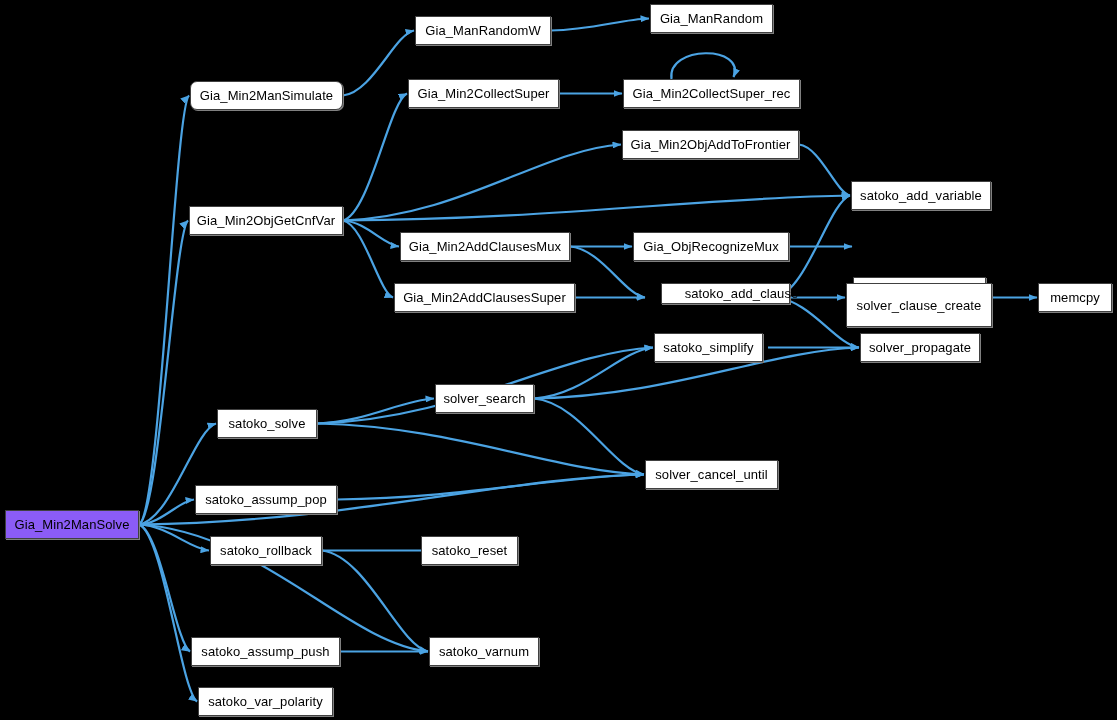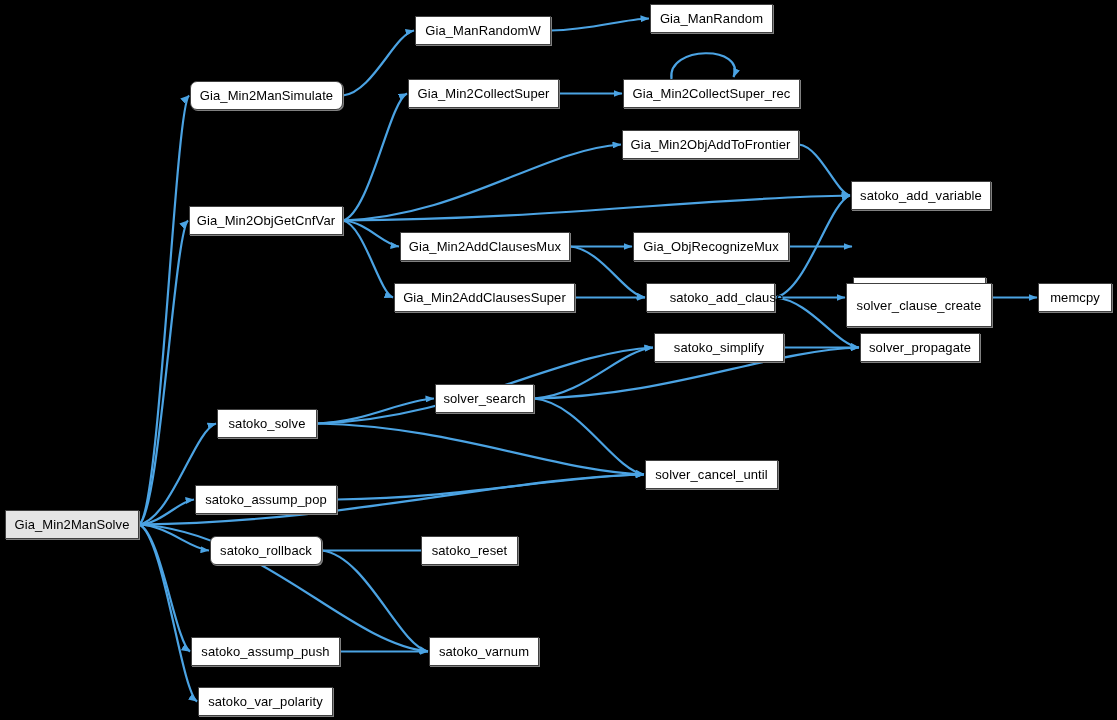--- a/index.html
+++ b/index.html
@@ -31,21 +31,21 @@
     display: flex;
     align-items: center;
     justify-content: center;
     color: #000000;
     font-size: 13px;
     line-height: 1;
     white-space: nowrap;
     letter-spacing: 0.1px;
   }
   .node.root {
-    background: #e5e5e5;
+    background: #8b5cf6;
   }
 </style>
 </head>
 <body>
 
 <div id="canvas">
   <svg id="edges" viewBox="0 0 1117 720">
     <defs>
       <marker id="ah" markerWidth="9" markerHeight="7" refX="8.5" refY="3.5" orient="auto" markerUnits="userSpaceOnUse">
         <path d="M0,0 L9,3.5 L0,7 z" fill="#4ba3e3"></path>
@@ -125,48 +125,48 @@
       </div>
       <div class="node" style="left: 633px; top: 232px; width: 156px; height: 29px;">
         <span>Gia_ObjRecognizeMux</span>
       </div>
       <div class="node" style="left: 853px; top: 232px; width: 133px; height: 29px; margin-top: 45px;">
         <span>Gia_ObjIsMuxType</span>
       </div>
       <div class="node" style="left: 394px; top: 283px; width: 181px; height: 29px;">
         <span>Gia_Min2AddClausesSuper</span>
       </div>
-      <div class="node" style="left: 646px; top: 283px; width: 129px; height: 29px; padding-left: 32px;">
+      <div class="node" style="left: 661px; top: 283px; width: 129px; height: 21px; padding-left: 32px;">
         <span>satoko_add_clause</span>
       </div>
       <div class="node" style="left: 846px; top: 283px; width: 146px; height: 44px; text-align: right;">
         <span>solver_clause_create</span>
       </div>
       <div class="node" style="left: 1038px; top: 283px; width: 74px; height: 29px;">
         <span>memcpy</span>
       </div>
-      <div class="node" style="left: 654px; top: 333px; width: 130px; height: 29px;">
+      <div class="node" style="left: 654px; top: 333px; width: 109px; height: 29px;">
         <span>satoko_simplify</span>
       </div>
       <div class="node" style="left: 860px; top: 333px; width: 120px; height: 29px;">
         <span>solver_propagate</span>
       </div>
       <div class="node" style="left: 435px; top: 384px; width: 99px; height: 29px;">
         <span>solver_search</span>
       </div>
       <div class="node" style="left: 217px; top: 409px; width: 100px; height: 29px;">
         <span>satoko_solve</span>
       </div>
       <div class="node" style="left: 645px; top: 460px; width: 133px; height: 29px;">
         <span>solver_cancel_until</span>
       </div>
       <div class="node" style="left: 195px; top: 485px; width: 142px; height: 29px;">
         <span>satoko_assump_pop</span>
       </div>
-      <div class="node" style="left: 210px; top: 536px; width: 112px; height: 29px; border-radius: 6px;">
+      <div class="node" style="left: 210px; top: 536px; width: 112px; height: 29px;">
         <span>satoko_rollback</span>
       </div>
       <div class="node" style="left: 421px; top: 536px; width: 97px; height: 29px;">
         <span>satoko_reset</span>
       </div>
       <div class="node" style="left: 191px; top: 637px; width: 149px; height: 29px;">
         <span>satoko_assump_push</span>
       </div>
       <div class="node" style="left: 429px; top: 637px; width: 110px; height: 29px;">
         <span>satoko_varnum</span>

